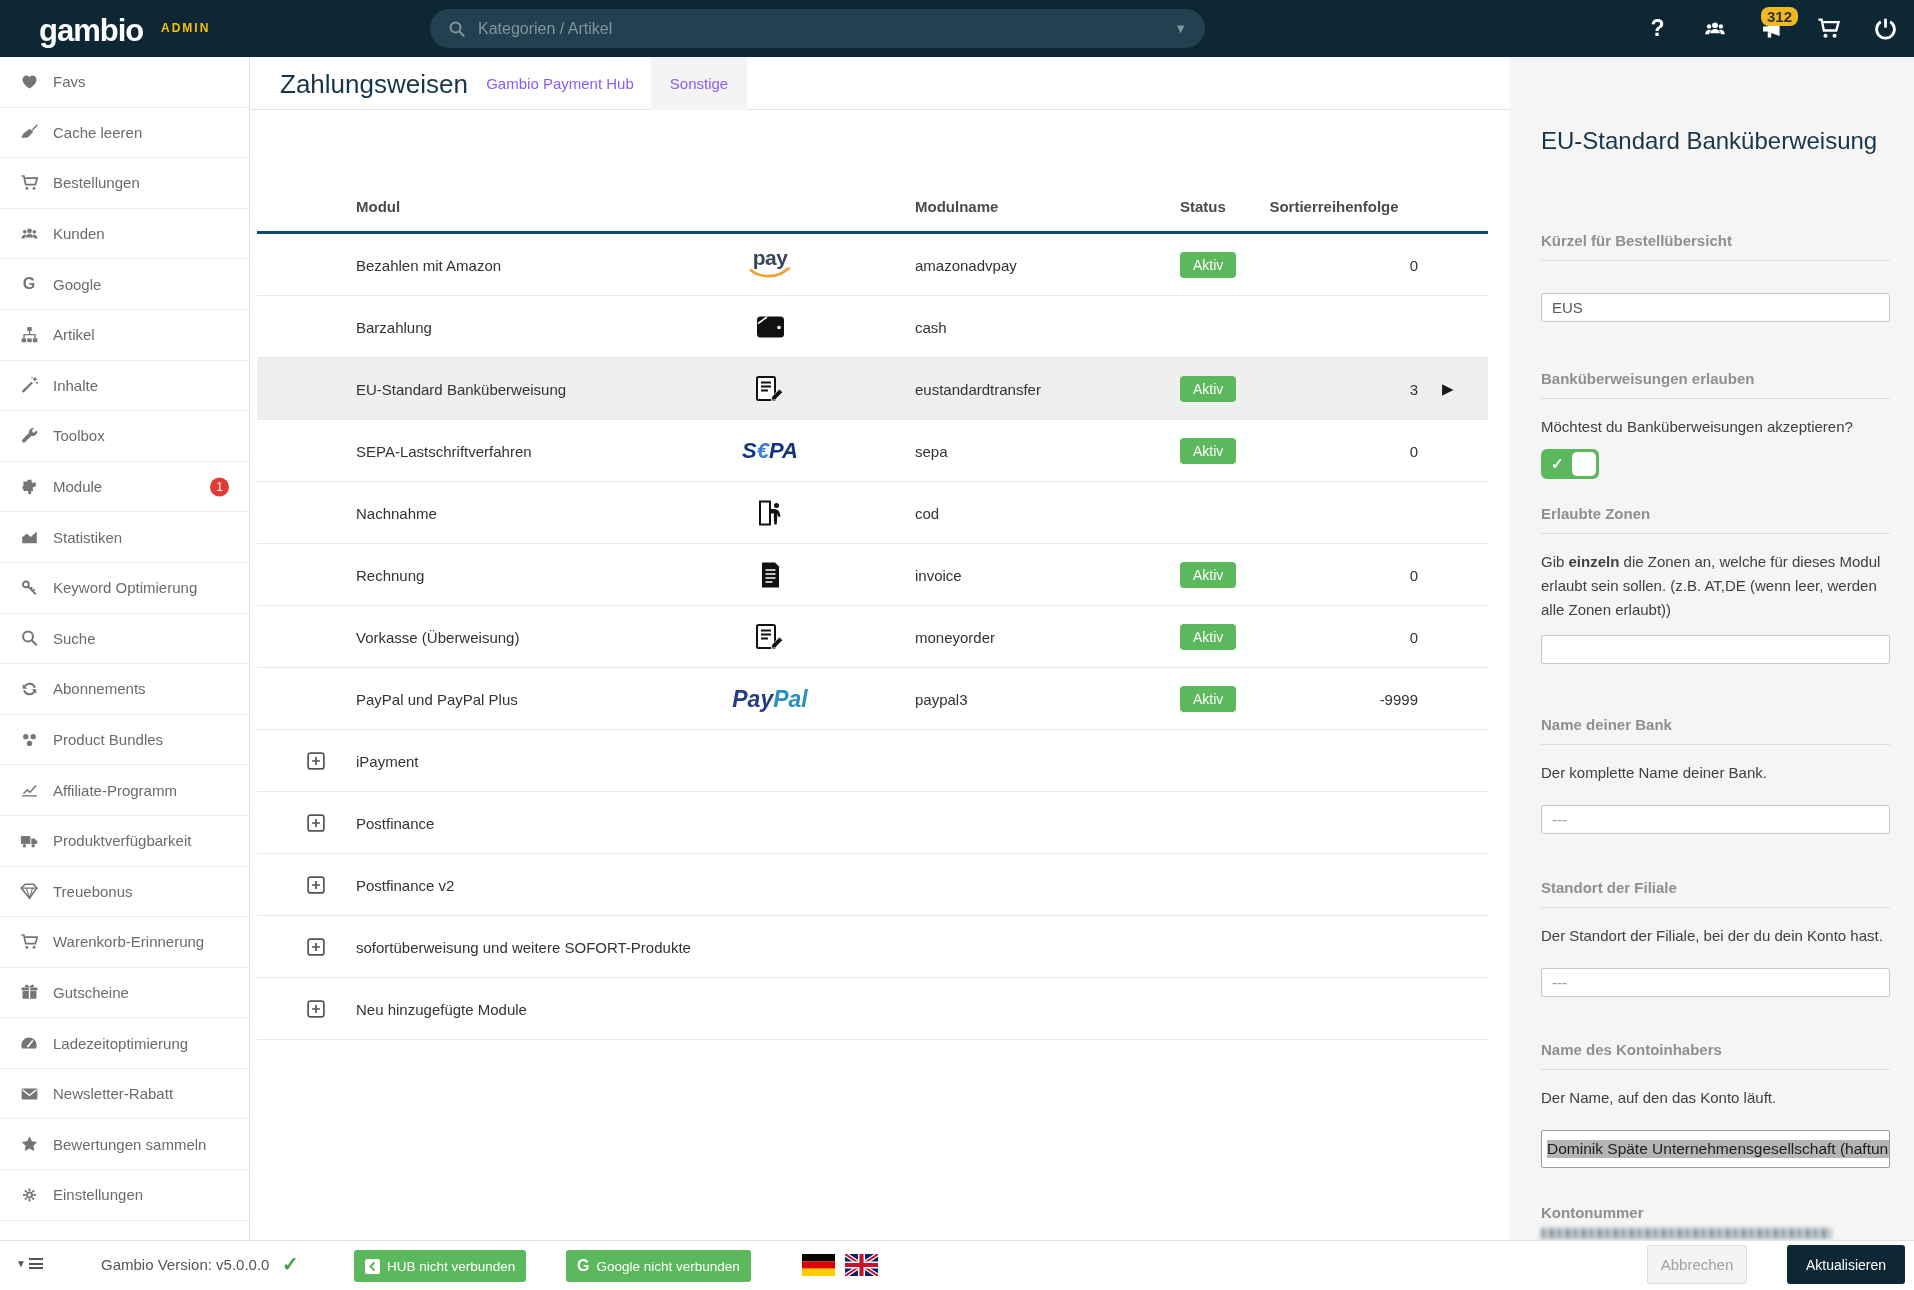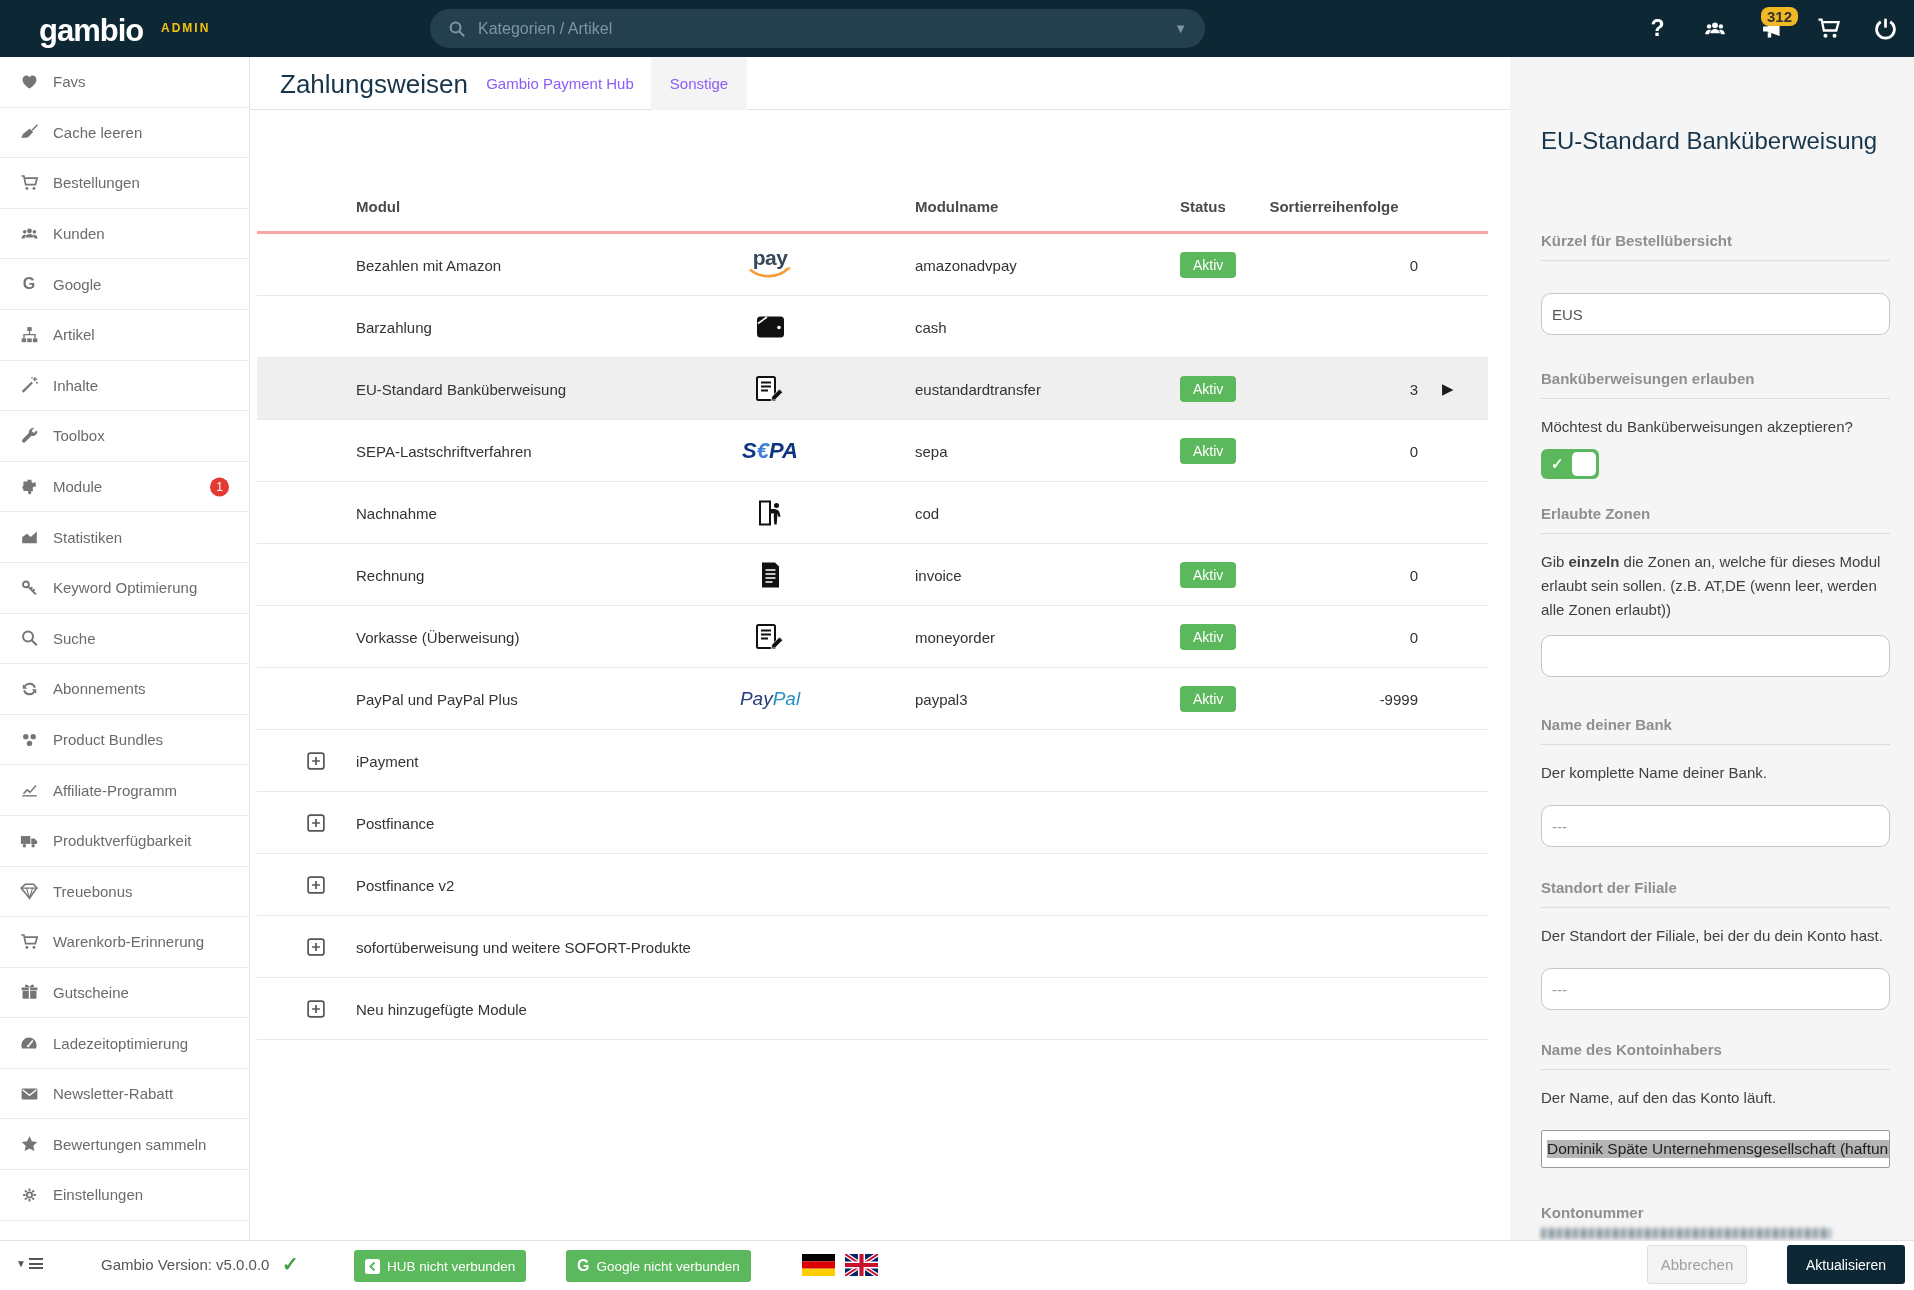--- a/index.html
+++ b/index.html
@@ -24,46 +24,46 @@
 .sb-item .lb{margin-left:13px;font-size:15px;color:#6b6b6b}
 .sb-badge{position:absolute;right:20px;top:50%;transform:translateY(-50%);background:#e53935;color:#fff;font-size:12px;width:19px;height:19px;border-radius:50%;display:flex;align-items:center;justify-content:center}
 
 .main{position:absolute;left:250px;top:57px;width:1260px;bottom:50px;background:#fff}
 .main-hd{position:absolute;left:0;top:0;width:100%;height:53px;border-bottom:1px solid #e3e3e3;background:#fff}
 .pg-title{position:absolute;left:30px;top:12px;font-size:26px;color:#17354a}
 .tab{position:absolute;top:0;height:53px;line-height:53px;font-size:15px;color:#8b5cf6;text-align:center;cursor:pointer}
 .tab.t1{left:215px;width:190px}
 .tab.t2{left:401px;width:96px;background:#f4f4f4}
 .table{position:absolute;left:7px;top:53px;width:1231px}
-.thead{height:124px;border-bottom:3px solid #fca5a5;position:relative}
+.thead{height:124px;border-bottom:3px solid #0c4a6e;position:relative}
 .th{position:absolute;bottom:16px;font-size:15px;font-weight:bold;color:#4a4a4a}
 .th.modul{left:99px}.th.mname{left:658px}.th.status{left:923px}
 .th.sort{left:993px;width:168px;text-align:center}
 .row{height:62px;border-bottom:1px solid #e9e9e9;position:relative;cursor:pointer}
 .row.sel{background:#efefef}
 .cell{position:absolute;top:50%;transform:translateY(-50%);font-size:15px;color:#333}
 .c-modul{left:99px}.c-icon{left:453px;width:120px;display:flex;justify-content:center;align-items:center}
 .c-name{left:658px}.c-status{left:923px}
 .c-sort{left:993px;width:168px;text-align:right}
 .c-arrow{left:1185px;font-size:15px;color:#1a1a1a}
 .c-plus{left:50px;width:18px;height:18px}
 .akt{background:#5cb85c;color:#fff;font-size:14px;border-radius:4px;padding:5px 13px;display:inline-block}
 .pay-word{font-size:21px;font-weight:bold;color:#37475a;letter-spacing:-.5px;line-height:16px}
 .sepa{font-size:22px;font-weight:bold;font-style:italic;color:#10357f}
 .sepa .eu{color:#3d7edb}
-.pp{font-size:19px;font-weight:normal;font-style:italic}
+.pp{font-size:23px;font-weight:bold;font-style:italic}
 .pp .p1{color:#253b80}.pp .p2{color:#2790c3}
 
 .panel{position:absolute;right:0;top:57px;width:404px;bottom:50px;background:#f5f5f5;overflow:hidden}
 .pn-title{position:absolute;left:31px;top:70px;font-size:24px;color:#17364b}
 .sec{position:absolute;left:31px;right:24px}
 .sec .slb{font-size:15px;font-weight:bold;color:#8f8f8f;height:18px}
 .sec .shr{border-top:1px solid #dcdcdc;margin-top:10px}
 .sec .sds{font-size:15px;color:#404040;margin-top:16px;line-height:24px}
-.inp{width:100%;height:42px;border:1px solid #c6c6c6;border-radius:10px;background:#fff;font-size:15px;color:#555;padding:0 10px;font-family:"Liberation Sans",sans-serif}
+.inp{width:100%;height:29px;border:1px solid #c6c6c6;border-radius:2px;background:#fff;font-size:15px;color:#555;padding:0 10px;font-family:"Liberation Sans",sans-serif}
 .sec .inp{margin-top:20px}
 .sec .inp.first{margin-top:32px}
 .sec .inp.after-p{margin-top:13px}
 .ph-dash{color:#999}
 .toggle{width:58px;height:30px;background:#5cb85c;border-radius:6px;display:flex;align-items:center;justify-content:space-between;padding:0 3px;margin-top:10px;cursor:pointer}
 .toggle .chk{color:#fff;font-weight:bold;font-size:15px;margin-left:7px}
 .toggle .knob{width:24px;height:24px;background:#fff;border-radius:5px}
 .sel-wrap{margin-top:20px;height:38px;border:1px solid #9a9a9a;border-radius:2px;background:#fff;overflow:hidden;display:flex;align-items:center;padding-left:5px}
 .sel-txt{background:#b5b5b5;color:#1d1d1d;font-size:15.5px;white-space:nowrap}
 .redacted{position:absolute;left:31px;top:1171px;width:290px;height:11px;background:repeating-linear-gradient(90deg,#8c98a0 0 5px,#e8ecef 5px 8px,#7f8b94 8px 13px,#dde3e7 13px 16px);filter:blur(2px)}

